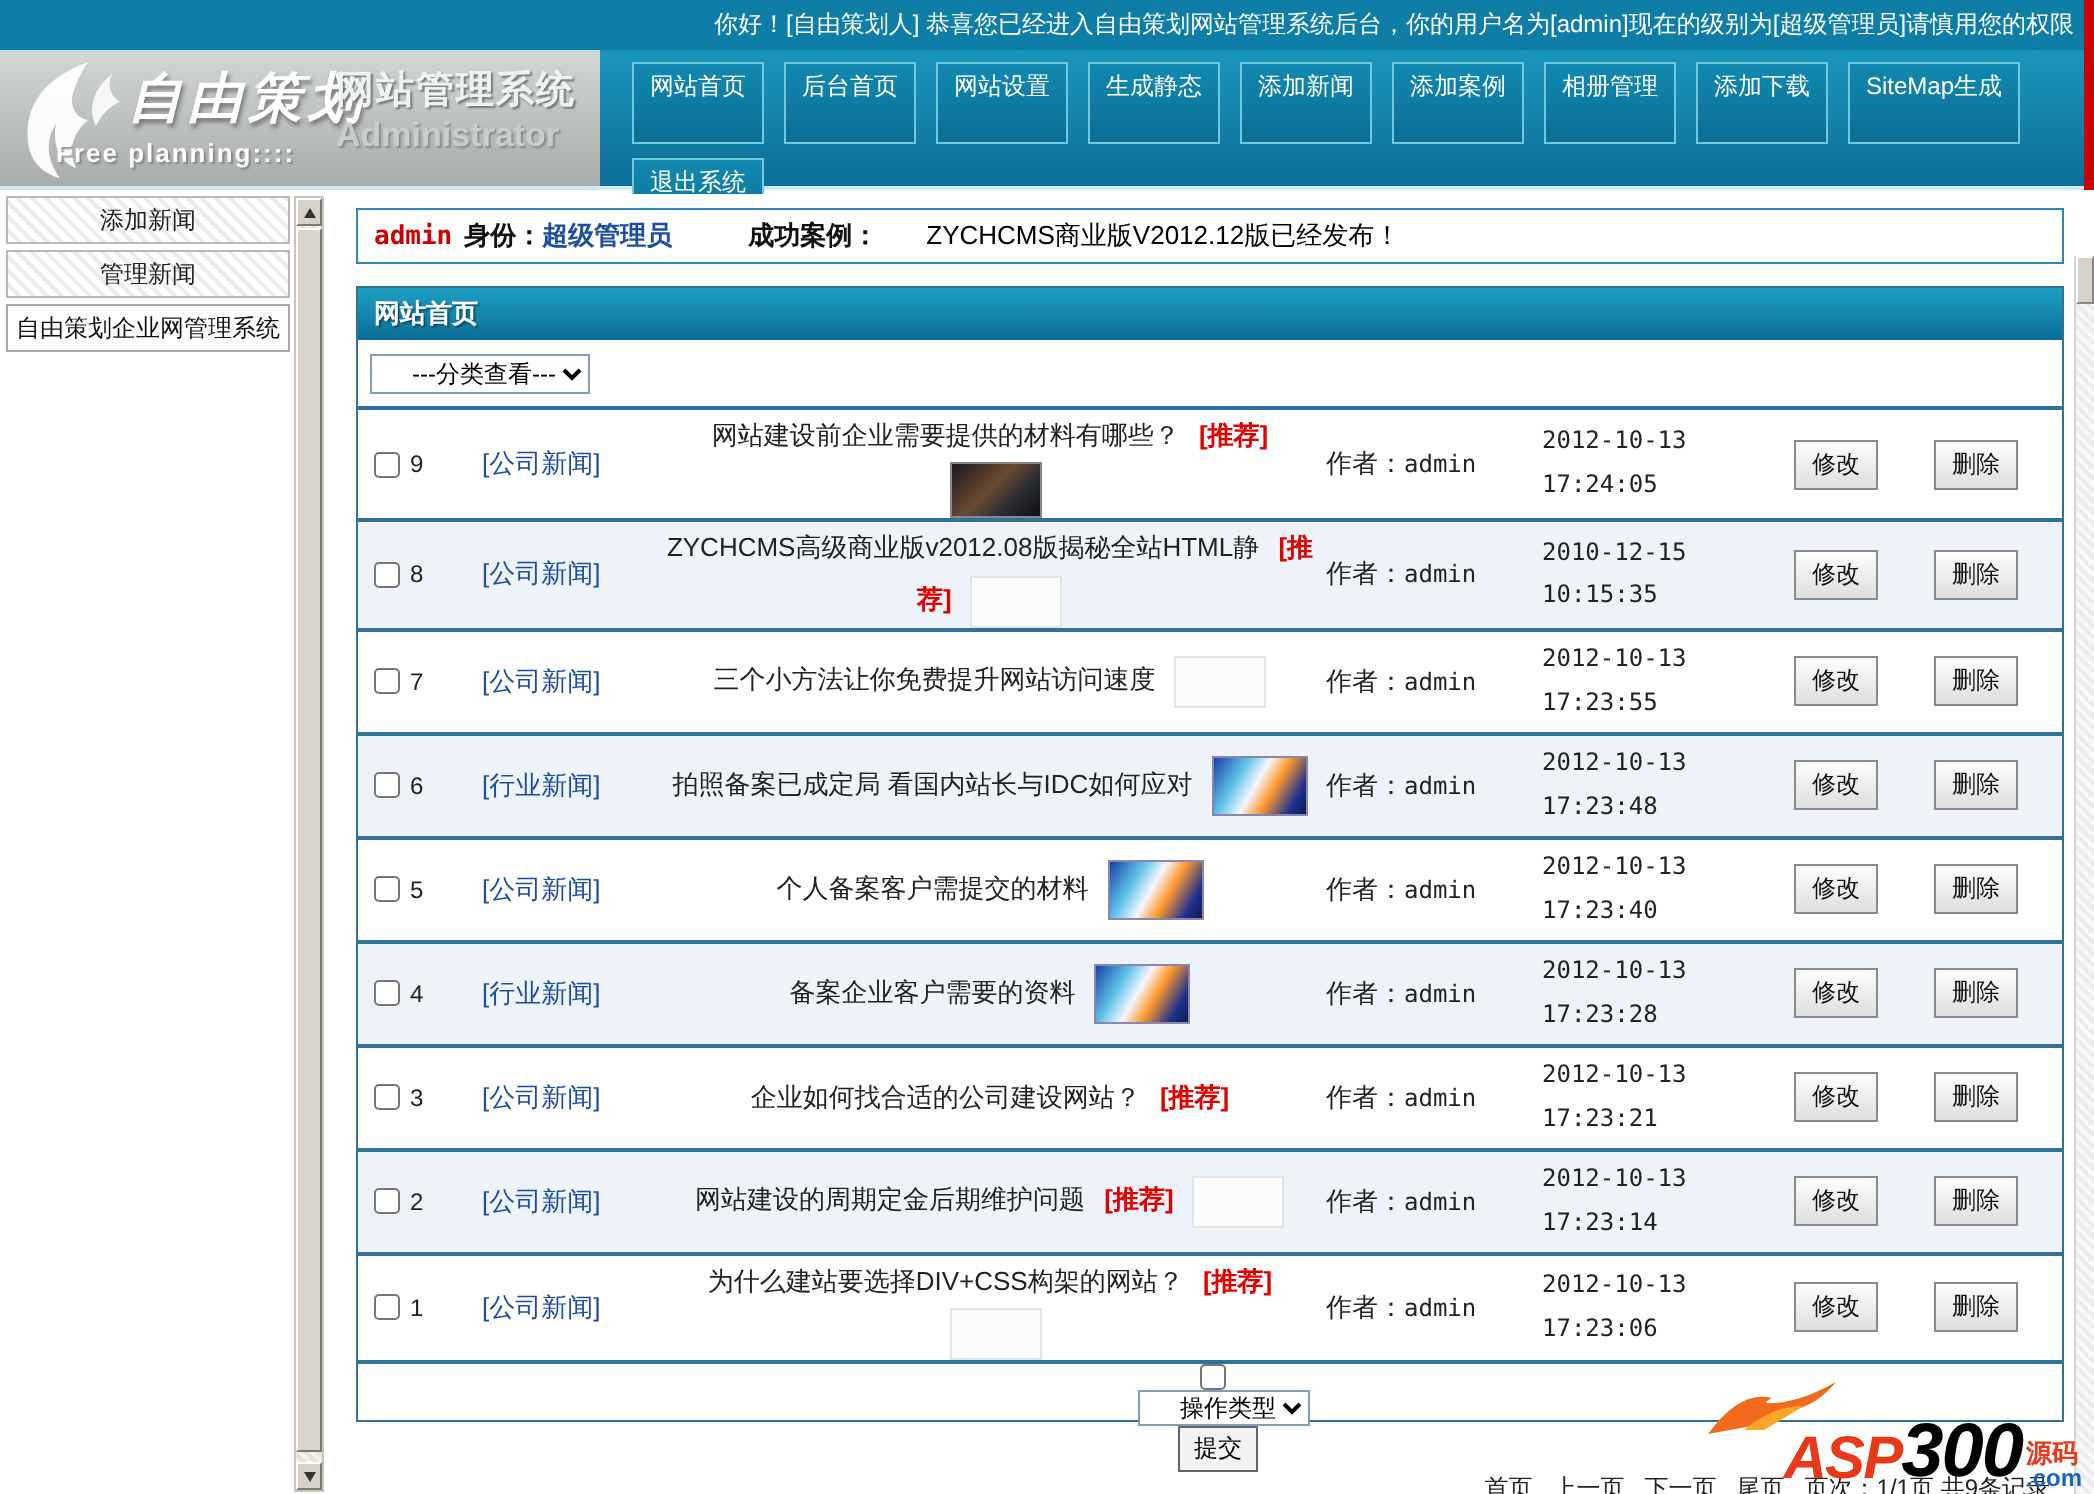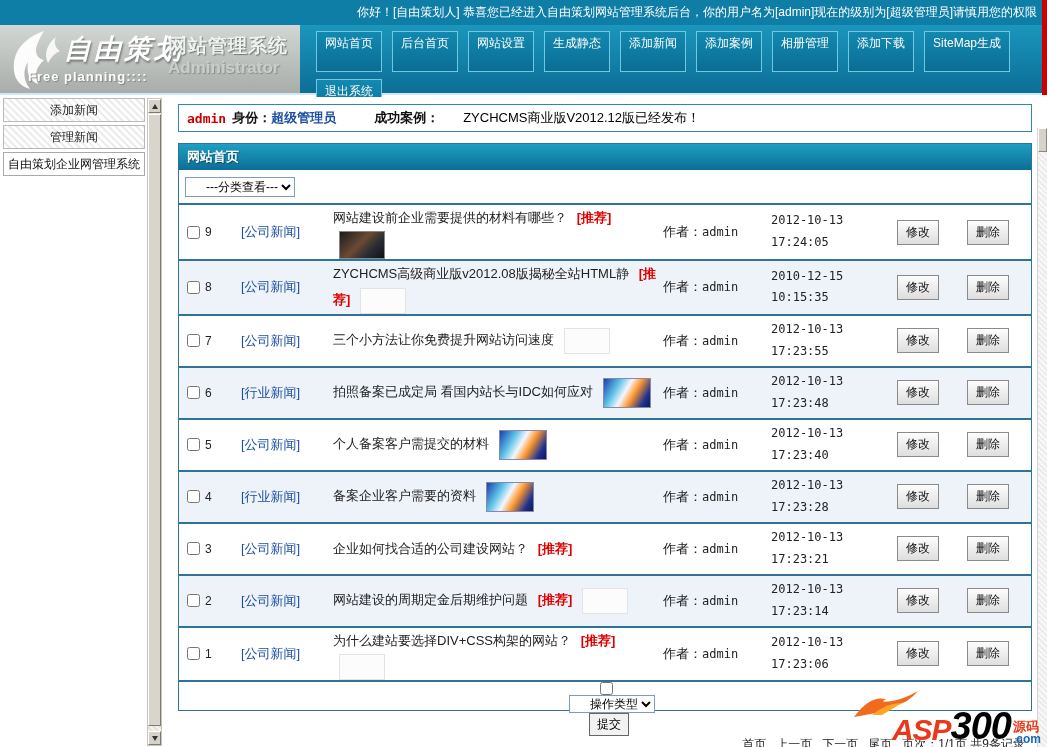--- a/index.html
+++ b/index.html
@@ -70,21 +70,21 @@
   .panel-header { height:26px; line-height:26px; padding-left:8px; color:#fff; font-size:13px; font-weight:bold;
     background:linear-gradient(to bottom,#1f9fc3,#0b6e96); text-shadow:1px 1px 1px rgba(0,0,0,.4); }
   .filter-row { height:33px; display:flex; align-items:center; padding-left:6px; }
   select { font-size:12px; height:20px; border:1px solid #7f9db9; background:#fff; font-family:"Liberation Sans",sans-serif;padding-left:16px; }
 
   .trow { display:flex; align-items:center; border-top:2px solid #2f7396; min-height:52px; font-size:13px; }
   .trow.alt { background:#eef2f9; }
   .col-check { width:13px; height:13px; margin:0 5px 0 8px; flex:none; }
   .col-num { width:36px; flex:none; color:#222; font-size:12px; }
   .col-cat { width:92px; flex:none; color:#1c4fa1; }
-  .col-title { width:330px; flex:none; line-height:2.0; padding-right:6px; color:#222; }
+  .col-title { width:330px; flex:none; line-height:2.0; padding-right:6px; color:#222;text-align:center; }
   .t-rec { color:#e00000; font-weight:bold; margin-left:6px; }
   .t-thumb { display:inline-block; vertical-align:middle; margin-left:6px; }
   .thumb-dark { width:46px; height:28px; border:1px solid #888;
     background:linear-gradient(135deg,#1b1b1f 0%,#6b4a33 45%,#2a2d33 70%,#101014 100%); }
   .thumb-color { width:48px; height:30px; border:1px solid #88a;
     background:linear-gradient(120deg,#1c3fa8 0%,#5fc3e8 28%,#f4f6ff 46%,#ff9a2e 62%,#20318f 85%,#0c1a55 100%); }
   .thumb-light { width:46px; height:26px; border:1px solid #e3e3e3; background:#fcfcfc; }
   .col-author { width:108px; flex:none; color:#222; }
   .col-author .mono { font-family:"DejaVu Sans Mono",monospace; font-size:12px; }
   .col-date { width:112px; flex:none; line-height:1.8; font-family:"DejaVu Sans Mono",monospace; font-size:12px; color:#222; }

